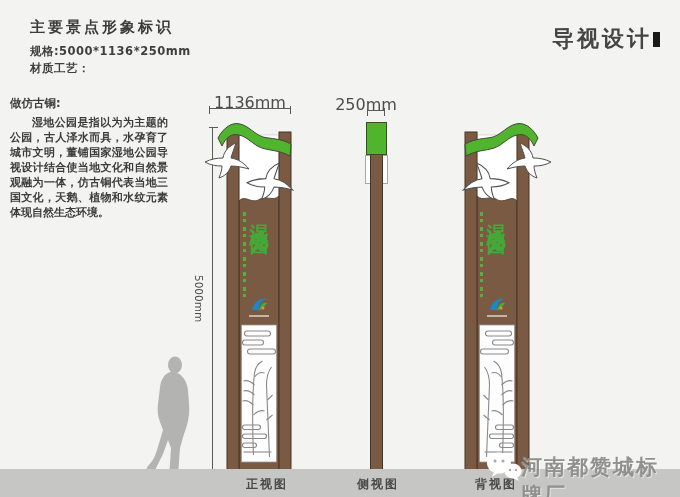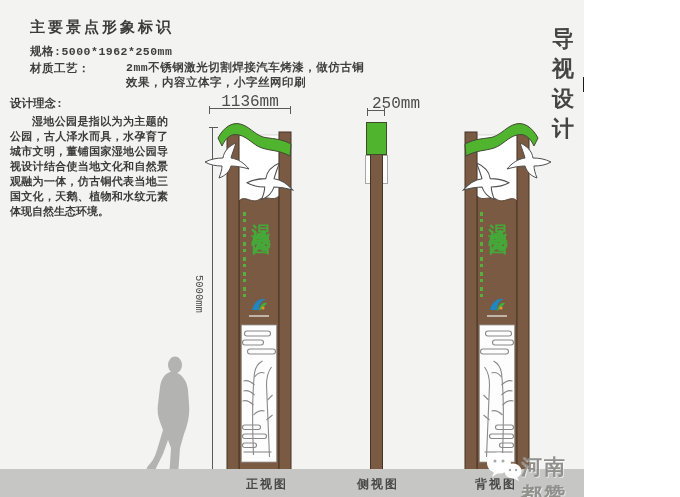--- a/index.html
+++ b/index.html
@@ -1,19 +1,19 @@
 <!DOCTYPE html>
 <html><head>
 <meta charset="utf-8">
 <style>
   html,body { margin:0; padding:0; }
   body { font-family:"DejaVu Sans","Liberation Sans",sans-serif; }
   .canvas {
-    position:relative; width:584px; height:497px;
-    background:#f3f3f1; overflow:hidden;font-family:Liberation Mono, monospace;
+    position:relative; width:680px; height:497px;
+    background:#f3f3f1; overflow:hidden;
   }
   
   .title {
     position:absolute; left:30px; top:18px;
     font-size:15px; font-weight:600; letter-spacing:3px; color:#3b3b39;
   }
   .specs { position:absolute; left:30px; top:44px; color:#3f3f3d; }
   .spec-line { font-size:11.5px; font-weight:700; letter-spacing:0.5px; }
   .material { display:flex; margin-top:2px; font-size:11.5px; font-weight:700; letter-spacing:0.5px;gap:36px; }
   .material .lines div { line-height:14.5px; }
@@ -75,43 +75,39 @@
     text-shadow:1px 1px 0 rgba(255,255,255,.55);
   }
 </style>
 </head>
 <body>
 
 <div class="canvas">
 
   <div class="title">主要景点形象标识</div>
   <div class="specs">
-    <div class="spec-line">规格:5000*1962*250mm</div>
+    <div class="spec-line">规格:5000*1136*250mm</div>
     <div class="material">
       <span>材质工艺：</span>
-      <span class="lines">
-        <div>2mm不锈钢激光切割焊接汽车烤漆，做仿古铜</div>
-        <div>效果，内容立体字，小字丝网印刷</div>
-      </span>
     </div>
   </div>
   <div class="header-right">
     <span>导视设计</span>
     <span class="accent-square"></span>
   </div>
 
   <div class="concept">
-    <div class="concept-heading">设计理念:</div>
+    <div class="concept-heading">做仿古铜:</div>
     <div class="concept-body">湿地公园是指以为为主题的公园，古人泽水而具，水孕育了城市文明，董铺国家湿地公园导视设计结合使当地文化和自然景观融为一体，仿古铜代表当地三国文化，天鹅、植物和水纹元素体现自然生态环境。</div>
   </div>
 
   <div class="dim-label" style="left:209px;top:93px;width:82px">1136mm</div>
   <div class="dim-h" style="left:209px;top:108px;width:82px"></div>
 
-  <div class="dim-label" style="left:361px;top:95px;width:70px">250mm</div>
+  <div class="dim-label" style="left:331px;top:95px;width:70px">250mm</div>
   <div class="dim-h" style="left:367px;top:110px;width:18px"></div>
 
   <div class="dim-v" style="left:212px;top:127px;height:351px"></div>
   <div class="dim-label-v" style="left:193px;top:275px">5000mm</div>
 
   <svg class="sign-svg" style="left:204px;top:115px" width="90" height="365" viewBox="0 0 90 365">
     <rect x="35" y="20" width="40" height="340" fill="#ffffff" stroke="#c2c2c0" stroke-width="0.6"></rect>
     <path d="M35,86 C41,79 48,90 56,84 C62,80 69,87 75,81 L75,360 L35,360 Z" fill="#7a5a43" stroke="#4a392b" stroke-width="0.8"></path>
     <rect x="37.5" y="210" width="35" height="137" fill="#fdfdfd" stroke="#9a9a9a" stroke-width="0.8"></rect>
     <g transform="translate(37.5,210)" stroke="#8a8a8a" fill="none" stroke-width="1.1">

